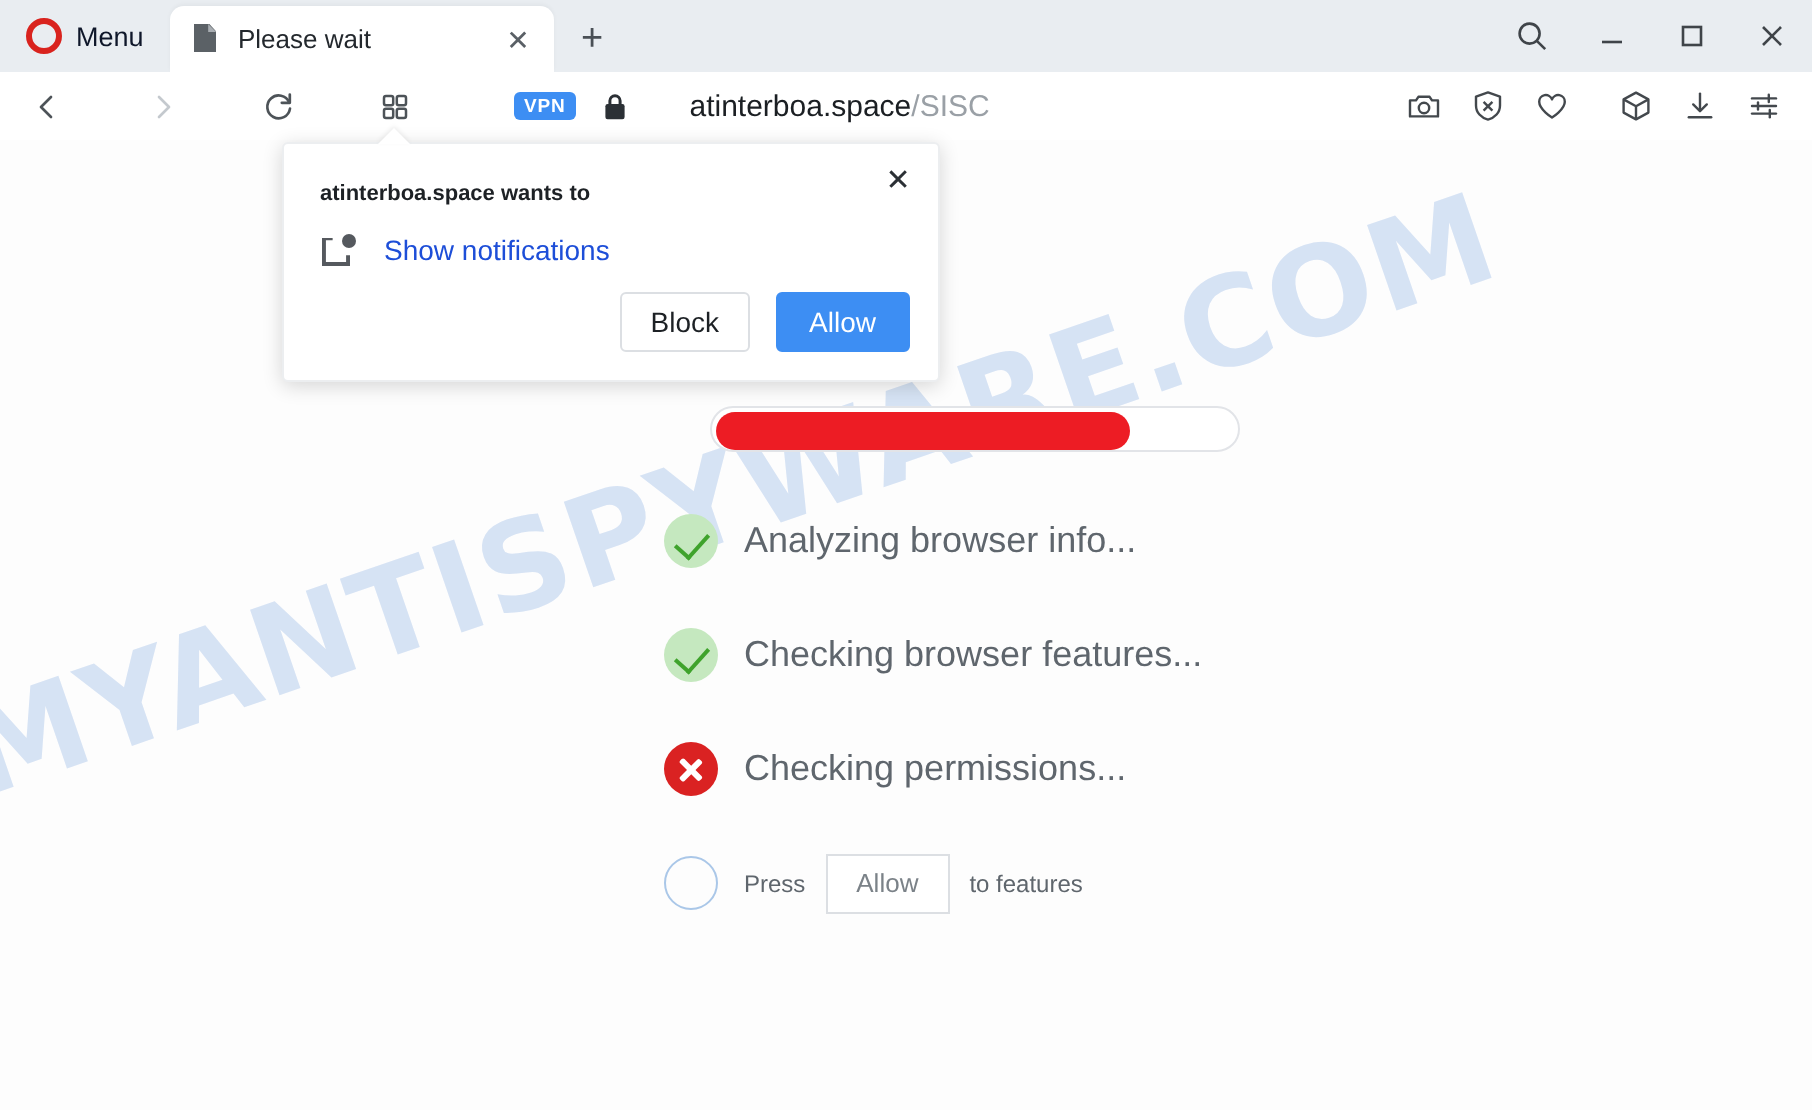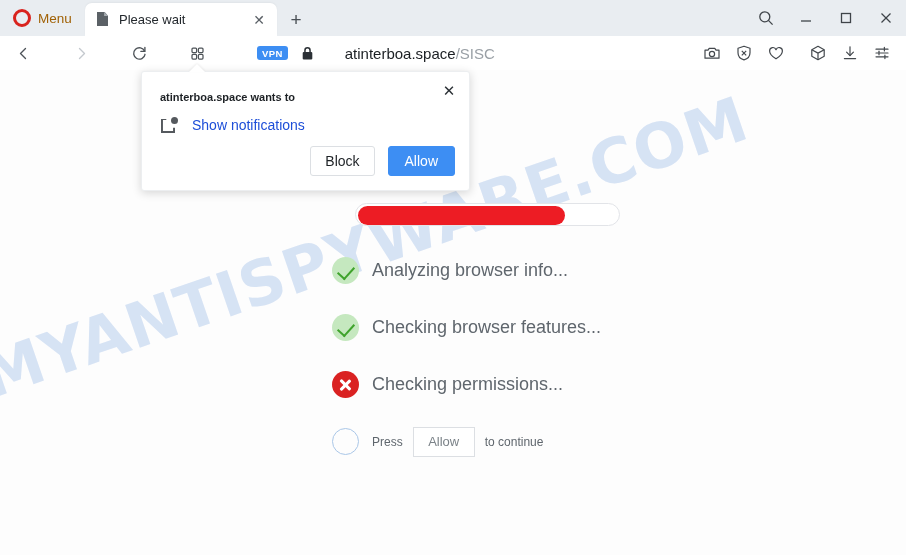--- a/index.html
+++ b/index.html
@@ -25,21 +25,21 @@
   }
   .opera-o {
     width: 18px; height: 18px; border-radius: 50%;
     border: 3.4px solid #d9231e; position: relative; flex: none;
   }
   .opera-o::after {
     content: ""; position: absolute; left: 50%; top: 50%;
     transform: translate(-50%, -50%);
     width: 5px; height: 11px; border-radius: 50%; background: #e9edf1;
   }
-  .menu-label { font-size: 13.5px; color: #a16207; text-align: right; }
+  .menu-label { font-size: 13.5px; color: #0f172a; text-align: right; }
 
   .tab {
     position: absolute; left: 85px; top: 3px; width: 192px; height: 33px;
     background: #ffffff;
     border-radius: 7px 7px 0 0;
     display: flex; align-items: center; padding: 0 8px 0 12px;
     box-shadow: 0 -1px 2px rgba(0,0,0,0.04);
   }
   .tab-fav {
     width: 13px; height: 15px; flex: none; position: relative; margin-right: 9px;
@@ -413,21 +413,21 @@
 
       <div class="chk-row">
         <span class="chk-ico ico-err"></span>
         <span class="chk-text">Checking permissions...</span>
       </div>
 
       <div class="chk-row press-row">
         <span class="chk-ico ico-pending"></span>
         <span class="chk-text">Press</span>
         <span class="inline-allow">Allow</span>
-        <span class="chk-text">to continue</span>
+        <span class="chk-text">to features</span>
       </div>
 
     </div>
   </div>
 
   <div class="perm-arrow"></div>
 
   <div class="perm">
     <div class="perm-close">✕</div>
     <div class="perm-title">atinterboa.space wants to</div>

